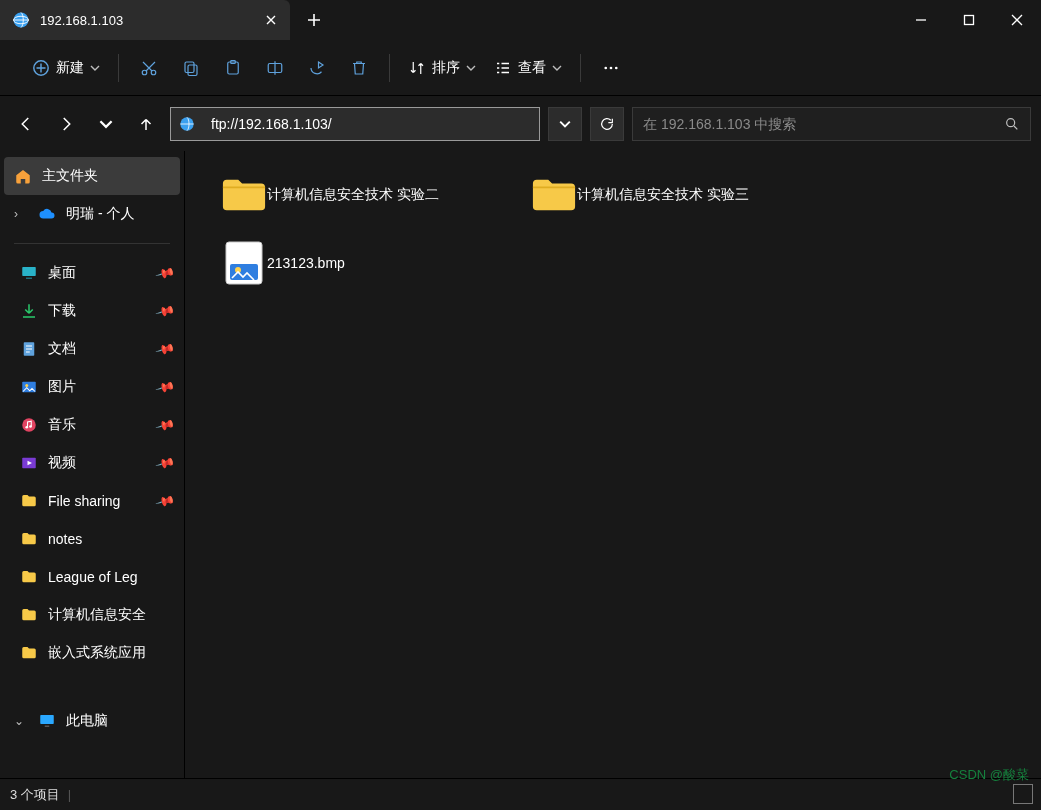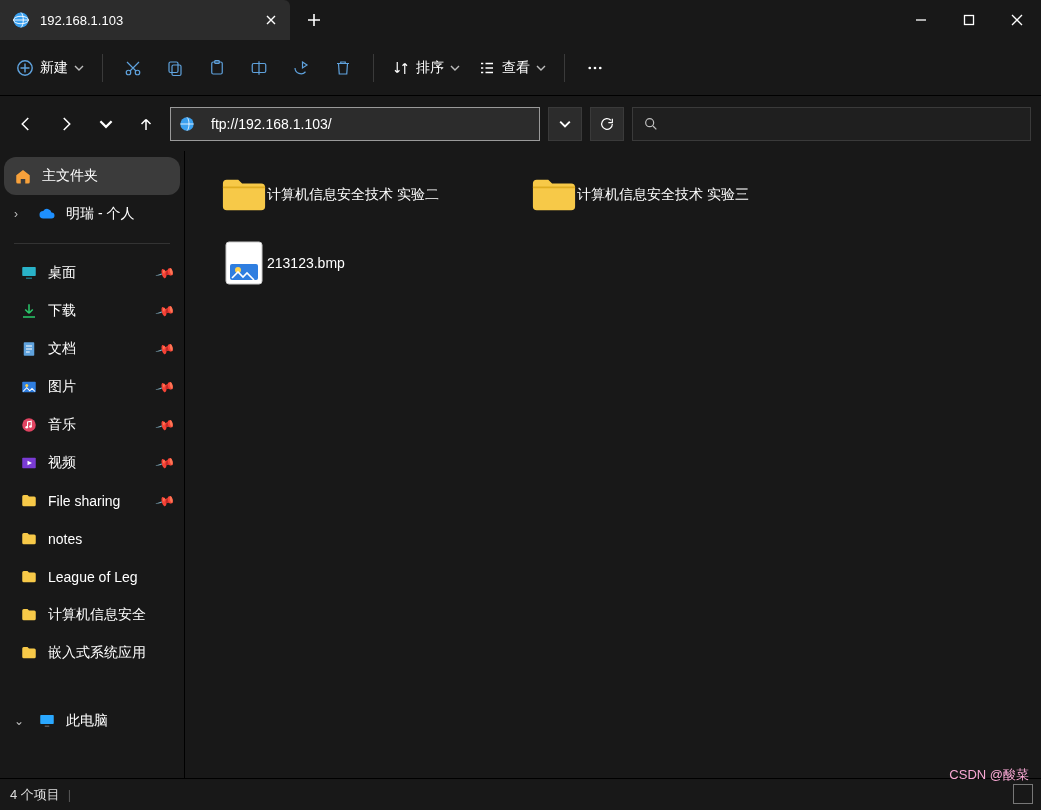--- a/index.html
+++ b/index.html
@@ -10,21 +10,21 @@
   .tab { display: flex; align-items: center; background: #2c2c2c; width: 290px; padding: 0 12px; gap: 10px; border-top-right-radius: 6px; }
   .tab .globe { width: 18px; height: 18px; }
   .tab-title { flex: 1; font-size: 13px; }
   .tab-close { width: 14px; height: 14px; display:flex; align-items:center; justify-content:center; }
   .newtab { width: 48px; display:flex; align-items:center; justify-content:center; color:#fff; }
   .titlebar-spacer { flex: 1; }
   .win-controls { display:flex; }
   .win-btn { width: 48px; display:flex; align-items:center; justify-content:center; }
 
   
-  .toolbar { height: 56px; display:flex; align-items:center; padding: 0 8px; gap: 2px; background:#181818; border-bottom: 1px solid #000; }
+  .toolbar { height: 56px; display:flex; align-items:center; padding: 0 24px; gap: 2px; background:#181818; border-bottom: 1px solid #000; }
   .tbtn { height: 36px; min-width: 40px; display:flex; align-items:center; justify-content:center; border-radius: 4px; color:#77a7d8; padding: 0 8px; gap:6px; }
   .tbtn.txt { color:#99c4ee; }
   .tbtn .lbl { color:#fff; font-size:14px; }
   .tsep { width: 1px; height: 28px; background:#3a3a3a; margin: 0 8px; }
   .chev { width: 10px; height:10px; }
 
   
   .navrow { height: 55px; display:flex; align-items:center; padding: 0 10px; gap: 8px; background:#181818; }
   .nav-icon { width: 32px; height: 32px; display:flex; align-items:center; justify-content:center; color:#fff; }
   .addressbar { flex: 0 0 370px; height: 34px; background:#2c2c2c; border:1px solid #9a9a9a; display:flex; align-items:center; padding:0 8px; gap:16px; }
@@ -35,37 +35,37 @@
   .searchbar input::placeholder { color:#8a8a8a; }
   .searchbar .mag { color:#bfbfbf; }
 
   
   .main { display:flex; height: calc(810px - 40px - 56px - 55px - 32px); }
 
   
   .sidebar { width: 184px; background:#181818; padding-top:6px; overflow:hidden; }
   .side-item { height: 38px; display:flex; align-items:center; padding: 0 8px 0 14px; gap: 10px; color:#fff; font-size:14px; position:relative; }
   .side-item.indent { padding-left: 20px; align-items: center; }
-  .side-item.selected { background:#3b3b3b; border-radius:12px; margin:0 4px; padding-left:10px; }
+  .side-item.selected { background:#3b3b3b; border-radius:4px; margin:0 4px; padding-left:10px; }
   .side-item .expander { width:14px; color:#bdbdbd; font-size:12px; }
   .side-item .pin { position:absolute; right:10px; color:#9a9a9a; transform: rotate(30deg); font-size:13px; }
   .side-divider { height:1px; background:#333; margin:10px 14px; }
   .side-group-gap { height: 30px; }
 
   
   .filepane { flex:1; background:#181818; padding: 18px 8px 0 36px; border-left:1px solid #000; }
   .filegrid { display:grid; grid-template-columns: 300px 300px; column-gap: 10px; row-gap: 16px; }
   .fileitem { display:flex; align-items:center; gap:0; height:52px; }
   .fileitem .icon { width:46px; height:46px; display:flex; align-items:center; justify-content:center; }
   .fileitem .name { font-size:14px; }
 
   
   .statusbar { height:32px; background:#181818; display:flex; align-items:center; padding:0 10px; color:#ddd; font-size:13px; border-top:1px solid #000; }
   .statusbar .vsep { margin:0 8px; color:#555; }
-  .watermark { position:fixed; right:12px; bottom:26px; color:#f9a8d4; font-size:13px; }
+  .watermark { position:fixed; right:12px; bottom:26px; color:#15803d; font-size:13px; }
   .watermark-ic { position:fixed; right:8px; bottom:6px; width:20px; height:20px; border:1px solid #777; }
 
   
   svg { display:block; }
 </style>
 </head>
 <body>
 
 <div class="titlebar">
   <div class="tab">
@@ -238,20 +238,21 @@
         <path d="M1 3l4 4 4-4" stroke="#fff" fill="none" stroke-width="1.6"></path>
       </svg>
     </div>
   <div class="addr-refresh">
       <svg width="16" height="16" viewBox="0 0 24 24">
         <path d="M20 12a8 8 0 1 1-2.34-5.66M20 4v6h-6" stroke="#fff" stroke-width="1.8" fill="none"></path>
       </svg>
     </div>
 
   <div class="searchbar">
+    <input type="text" placeholder="在 192.168.1.103 中搜索" style="">
     <span class="mag">
         <svg width="16" height="16" viewBox="0 0 24 24">
           <circle cx="10" cy="10" r="6" stroke="#bfbfbf" stroke-width="1.8" fill="none"></circle>
           <path d="M15 15l5 5" stroke="#bfbfbf" stroke-width="1.8"></path>
         </svg>
       </span>
   </div>
 </div>
 
 <div class="main">
@@ -422,17 +423,17 @@
               <path d="M8 38l6-6 5 5 4-4 7 7" stroke="#fff" stroke-width="1.6" fill="none"></path>
             </svg>
           </span>
           <span class="name">213123.bmp</span>
         </div>
       </div>
   </div>
 </div>
 
 <div class="statusbar">
-  <span>4 个项目</span>
+  <span>3 个项目</span>
   <span class="vsep">|</span>
 </div>
 <div class="watermark">CSDN @酸菜</div>
 <div class="watermark-ic"></div>
 
 </body></html>

